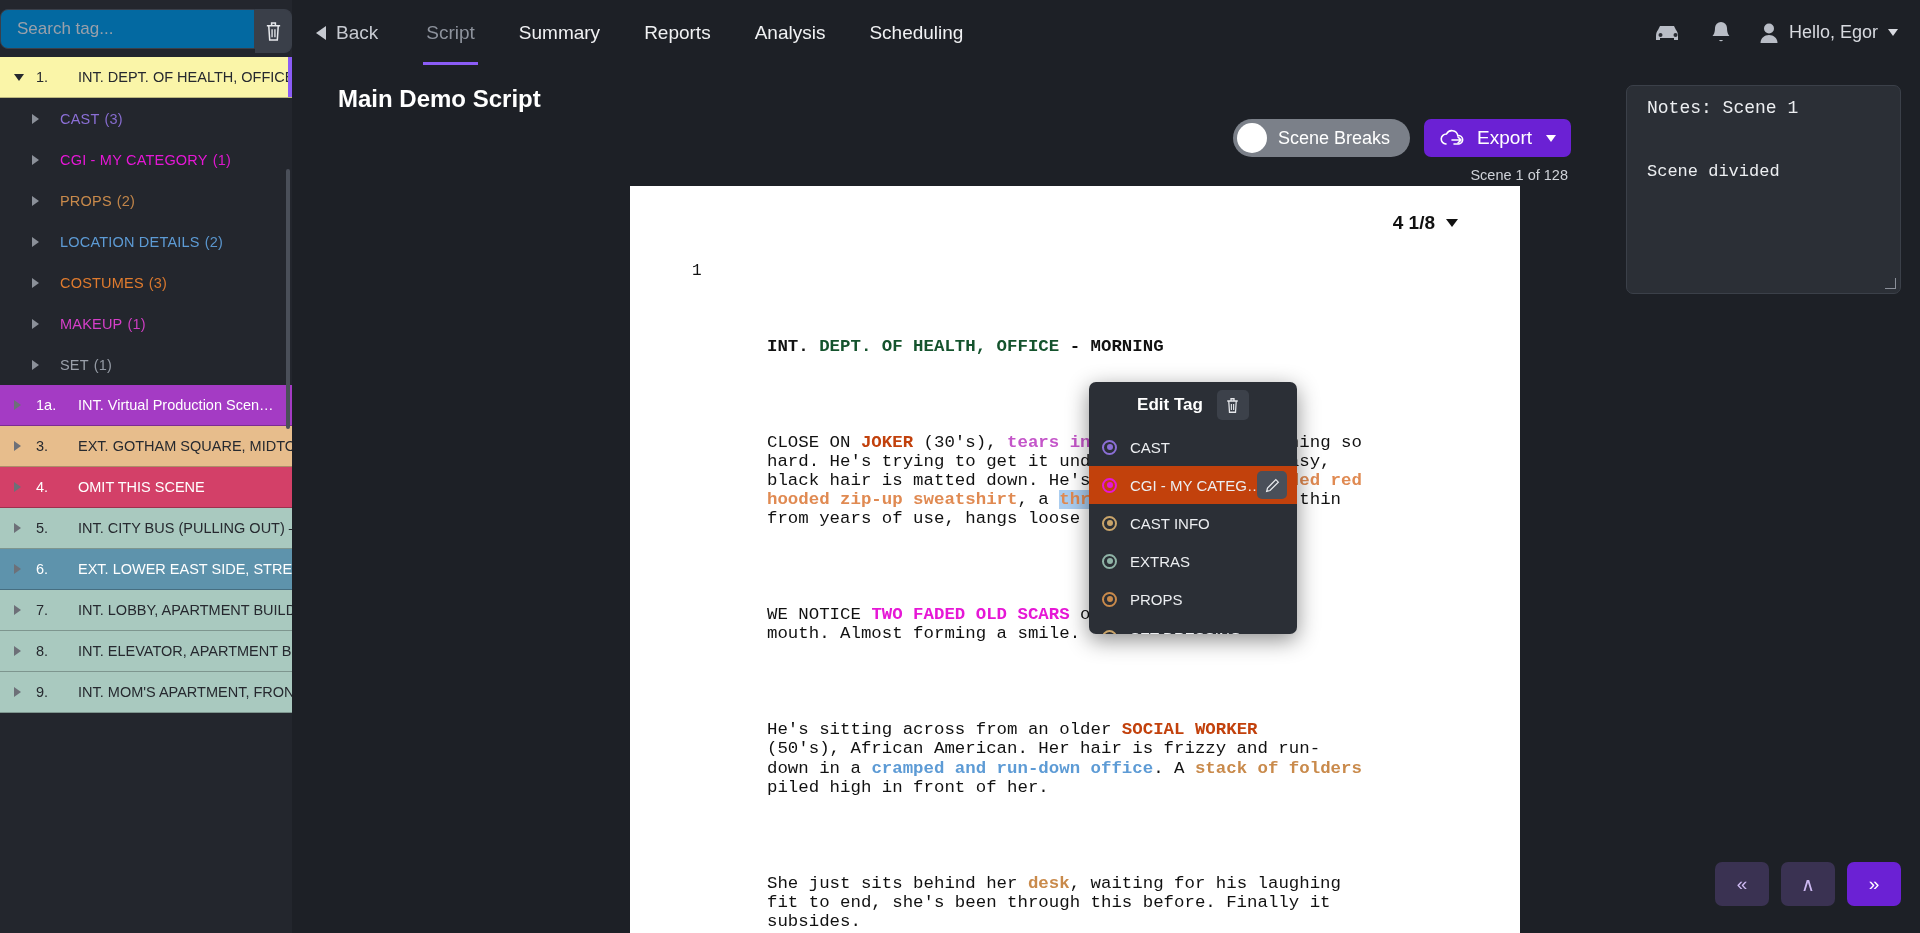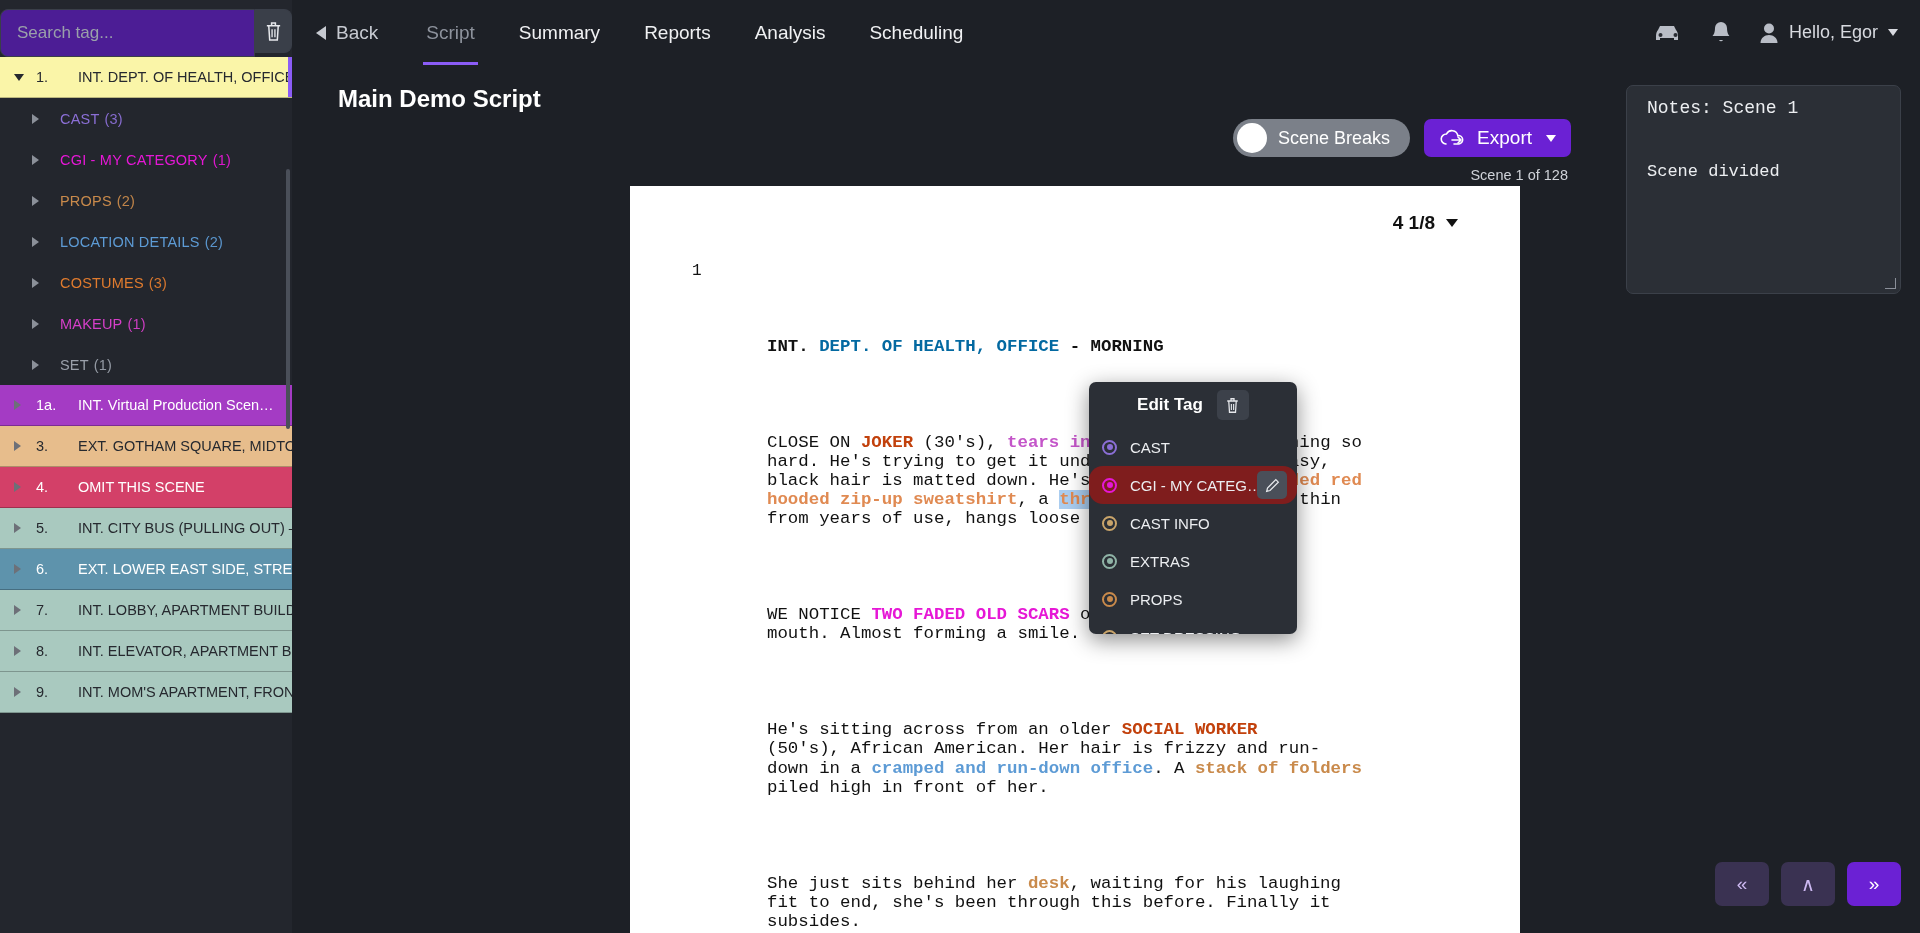--- a/index.html
+++ b/index.html
@@ -24,21 +24,21 @@
     font-size: 29px; font-weight: 800; letter-spacing: -0.5px;
     color: #f2f3f5; position: relative;
     text-shadow: 2.5px 2.5px 0 #7b2ff7;
     display: flex; align-items: center;
   }
   .logo-e { display: inline-flex; flex-direction: column; gap: 2.5px; margin-left: 2px; margin-top: 1px; }
   .logo-e i { display: block; width: 19px; height: 4px; background: #f2f3f5; box-shadow: 2.5px 2.5px 0 #7b2ff7; }
 
   .search-row { display: flex; height: 44px; margin: 9px 0 4px 0; padding: 0 0 0 0; }
   .search-input {
-    flex: 1; height: 48px; background: #4c1d95; border: 1px solid #3a3f49;
+    flex: 1; height: 40px; background: #0369a1; border: 1px solid #3a3f49;
     border-radius: 8px 0 0 8px; color: #b9bdc6; font-size: 17px;
     padding: 0 16px; outline: none; font-family: "Liberation Sans", sans-serif;
   }
   .search-input::placeholder { color: #9aa0aa; }
   .trash-btn {
     width: 45px; height: 44px; background: #3a3f49; border: 1px solid #3a3f49;
     border-left: none; border-radius: 0 8px 8px 0;
     display: flex; align-items: center; justify-content: center; cursor: pointer;
   }
 
@@ -119,21 +119,21 @@
   .pe-chev { width: 0; height: 0; border-top: 8px solid #111; border-left: 6px solid transparent; border-right: 6px solid transparent; }
 
   .script {
     position: absolute; left: 0; top: 74px; width: 890px;
     font-family: "Liberation Mono", monospace;
     font-size: 17.4px; line-height: 19.2px; white-space: pre;
   }
   .script .ln { position: absolute; left: 62px; font-size: 16px; color: #111; }
   .sblock { padding-left: 137px; }
   .bold { font-weight: bold; margin-top: 35px; }
-  .gray { color: #0369a1; font-weight: bold; }
+  .gray { color: #14532d; font-weight: bold; }
   .cast { color: #c2410c; font-weight: bold; }
   .makeup { color: #c455c9; font-weight: bold; }
   .cgi { color: #e617d6; font-weight: bold; }
   .costume { color: #e08a52; font-weight: bold; }
   .sel { color: #e08a52; font-weight: bold; background: #aacdf0; }
   .locd { color: #5d9bd5; font-weight: bold; }
   .props { color: #c98a4b; font-weight: bold; }
 
   
   .menu {
@@ -141,21 +141,21 @@
     background: #2b2f36; border-radius: 7px; overflow: hidden;
     box-shadow: 0 6px 22px rgba(0,0,0,0.45); z-index: 40;
   }
   .menu-head { height: 46px; display: flex; align-items: center; justify-content: center; gap: 14px; }
   .menu-title { font-size: 17px; font-weight: bold; color: #fff; }
   .menu-trash { width: 32px; height: 30px; background: #3c414a; border-radius: 5px; display: flex; align-items: center; justify-content: center; cursor: pointer; }
   .menu-item {
     height: 38px; display: flex; align-items: center; gap: 13px; padding: 0 13px; cursor: pointer;
     font-size: 15px; color: #eceef1; position: relative;
   }
-  .menu-item.sel-item { background: #7f1d1d; border-radius: 14px; }
+  .menu-item.sel-item { background: #c2410c; }
   .radio { width: 15px; height: 15px; border-radius: 50%; border: 2px solid currentColor; display: flex; align-items: center; justify-content: center; flex: 0 0 15px; }
   .radio i { width: 6px; height: 6px; border-radius: 50%; background: currentColor; display: block; }
   .menu-pencil { position: absolute; right: 10px; width: 30px; height: 28px; background: #4a4f59; border-radius: 5px; display: flex; align-items: center; justify-content: center; }
 
   
   .notes {
     position: absolute; right: 19px; top: 85px; width: 275px; height: 209px;
     background: #2b2f36; border: 1px solid #3b4049; border-radius: 7px; padding: 12px 20px; font-family: Liberation Mono, monospace;
   }
   .notes-title { font-size: 18px; color: #eceef1; }

